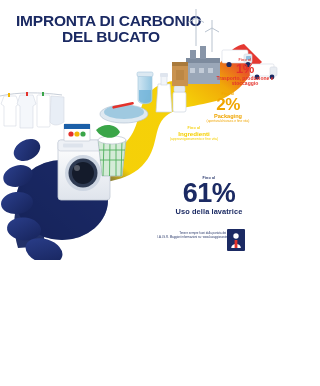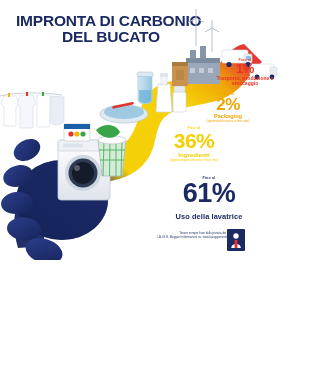--- a/index.html
+++ b/index.html
@@ -39,21 +39,21 @@
   #c2 .hl{font-size:5.6px;margin-top:1px;}
   #c2 .sub{font-size:3.3px;margin-top:.5px;}
 
   #c3{left:150px;top:126px;width:88px;color:#f5cf00;}
   #c3 .pct{font-size:21px;}
   #c3 .hl{font-size:6.2px;margin-top:1px;}
   #c3 .sub{font-size:3.4px;margin-top:.5px;}
 
   #c4{left:112px;top:176px;width:98px;color:#1b2a63;padding-left:48px;}
   #c4 .pct{font-size:27px;}
-  #c4 .hl{font-size:7.4px;margin-top:6px;letter-spacing:.1px;}
+  #c4 .hl{font-size:7.4px;margin-top:1px;letter-spacing:.1px;}
 
   
   #footer{position:absolute;left:118px;top:231px;width:120px;text-align:right;
           color:#2b3a6b;font-size:2.9px;line-height:4.2px;}
   #footer .fl{display:block;white-space:nowrap;}
   #badge{position:absolute;left:227px;top:229px;width:18px;height:22px;}
 </style>
 </head>
 <body>
 
@@ -244,21 +244,20 @@
 
   <div class="callout" id="c2">
     <div class="fino">Fino al</div>
     <div class="pct">2%</div>
     <div class="hl">Packaging</div>
     <div class="sub">(apertura/chiusura e fine vita)</div>
   </div>
 
   <div class="callout" id="c3">
     <div class="fino">Fino al</div>
-    <div class="pct">36%</div>
     <div class="hl">Ingredienti</div>
     <div class="sub">(approvvigionamento e fine vita)</div>
   </div>
 
   <div class="callout" id="c4">
     <div class="fino">Fino al</div>
     <div class="pct">61%</div>
     <div class="hl">Uso della lavatrice</div>
   </div>
 

